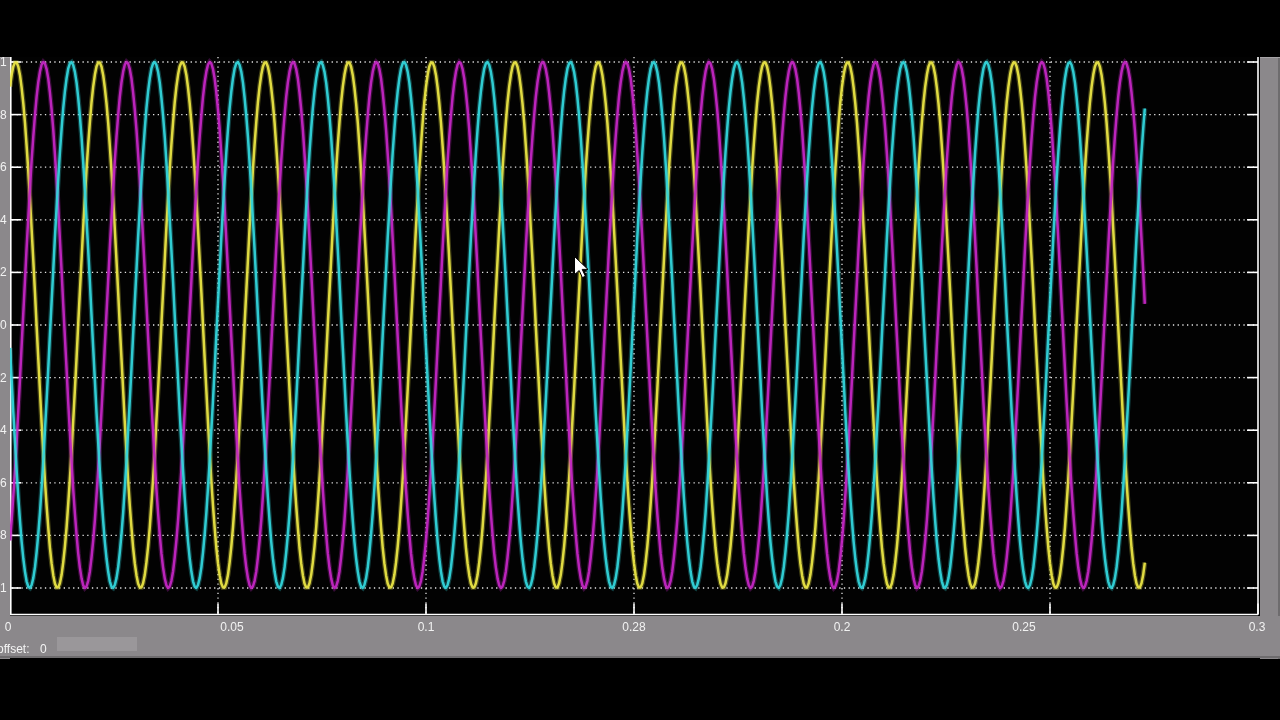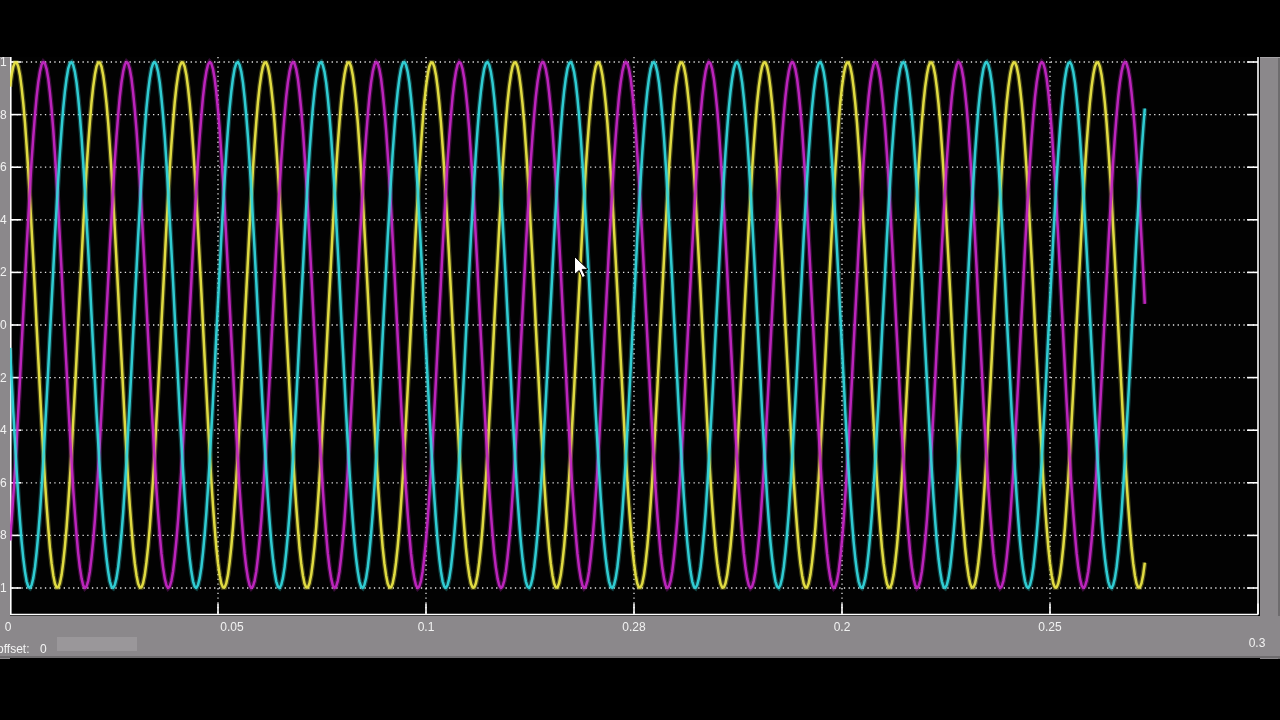--- a/index.html
+++ b/index.html
@@ -99,22 +99,22 @@
       <div class="ylab" style="top: 371.6px;">2</div>
       <div class="ylab" style="top: 424.2px;">4</div>
       <div class="ylab" style="top: 476.8px;">6</div>
       <div class="ylab" style="top: 529.4px;">8</div>
       <div class="ylab" style="top: 582px;">1</div>
       <div class="xlab" style="left: 8px;">0</div>
       <div class="xlab" style="left: 232px;">0.05</div>
       <div class="xlab" style="left: 426px; text-align: center;">0.1</div>
       <div class="xlab" style="left: 634px;">0.28</div>
       <div class="xlab" style="left: 842px;">0.2</div>
-      <div class="xlab" style="left: 1050px;">0.25</div>
-      <div class="xlab" style="left: 1257px; margin-top: 16px;">0.3</div>
+      <div class="xlab" style="left: 1024px;">0.25</div>
+      <div class="xlab" style="left: 1257px;">0.3</div>
     </div>
 
   <div id="status-field"></div>
   <div id="status-label">offset:</div>
   <div id="status-value">0</div>
 
   <svg id="cursor" width="16" height="24" viewBox="0 0 16 24">
     <polygon points="0.5,0.5 0.5,18.5 5.2,14.6 8.4,21.6 11.4,20.2 8.2,13.4 14,13.4" fill="#ffffff" stroke="#000000" stroke-width="1"></polygon>
   </svg>
 </div>

